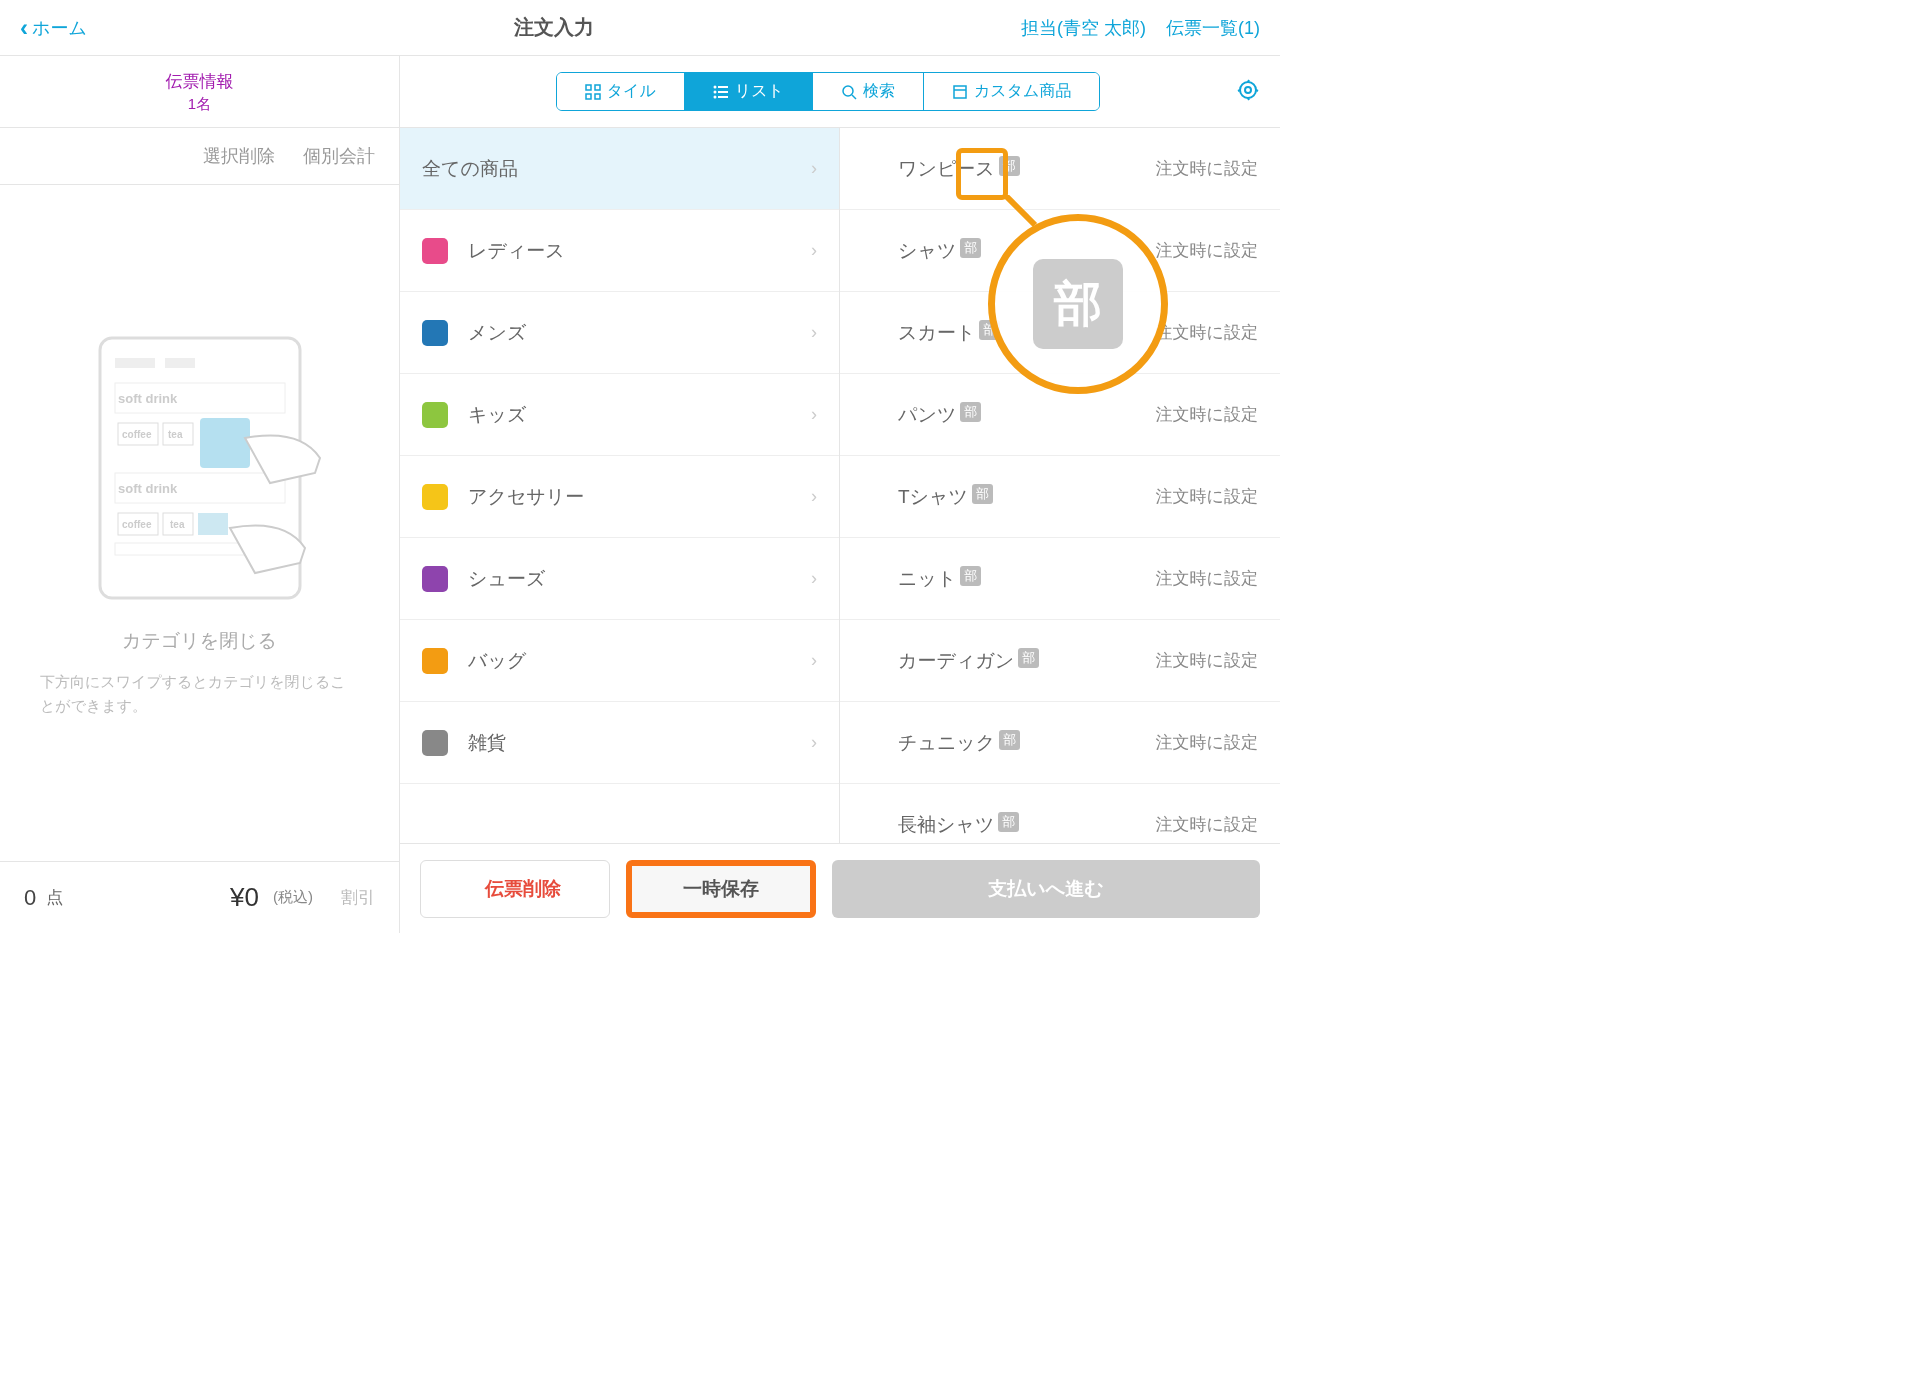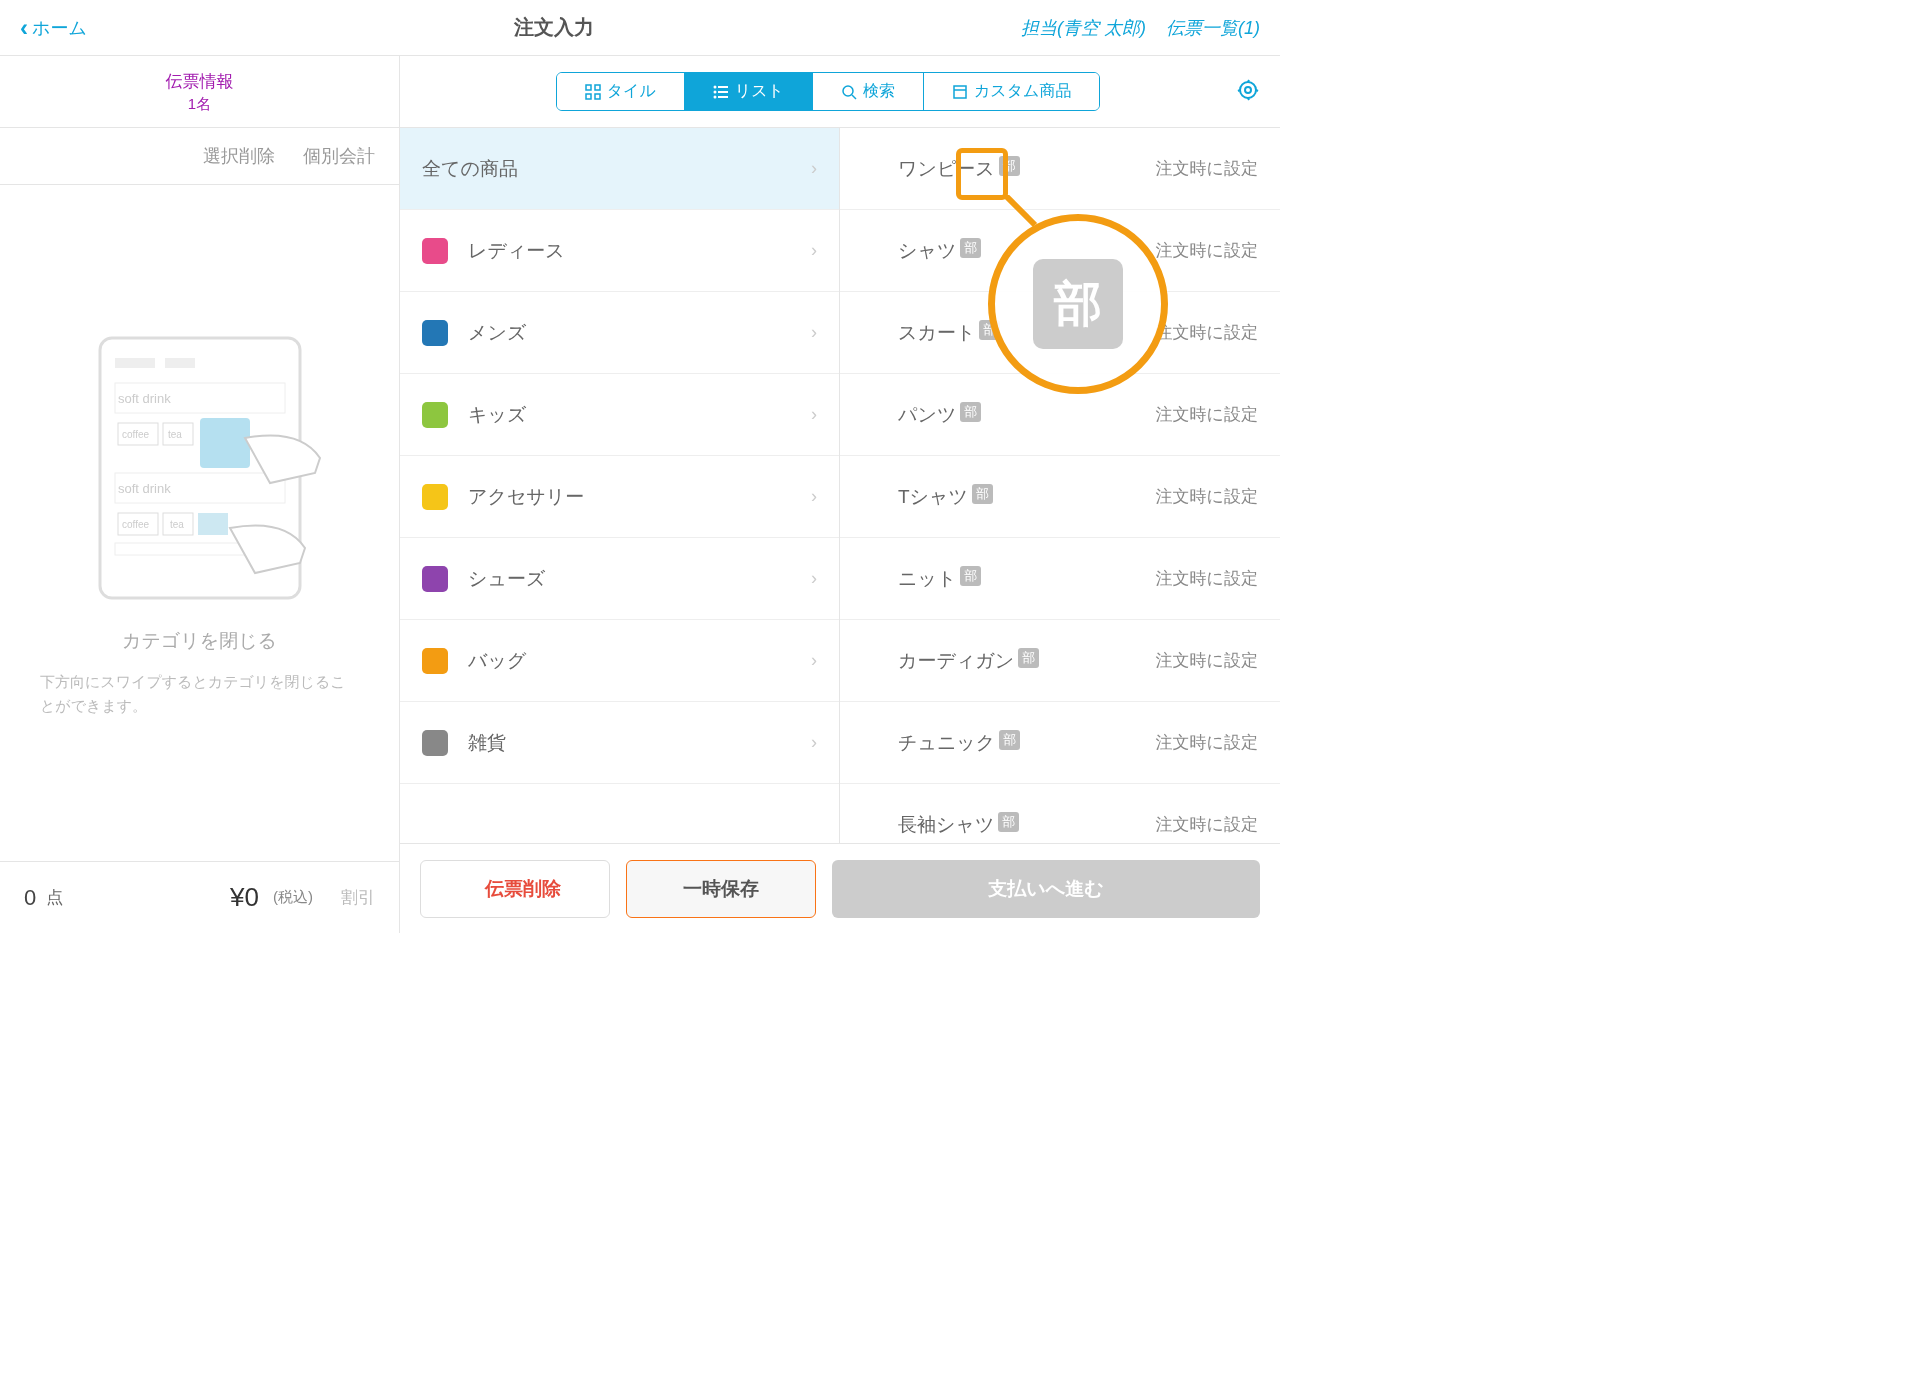--- a/index.html
+++ b/index.html
@@ -4,38 +4,38 @@
 <style>
 * { box-sizing: border-box; margin: 0; padding: 0; }
 body { font-family: -apple-system, "Hiragino Sans", sans-serif; background: #fff; color: #333; width: 1280px; height: 933px; overflow: hidden; position: relative; }
 
 
 .header { height: 56px; display: flex; align-items: center; justify-content: space-between; border-bottom: 1px solid #e5e5e5; padding: 0 20px; }
 .header-left { display: flex; align-items: center; color: #0fa5d9; font-size: 18px; cursor: pointer; }
 .header-left .chev { font-size: 24px; font-weight: bold; margin-right: 4px; }
 .header-title { font-size: 20px; font-weight: 600; color: #555; }
 .header-right { display: flex; gap: 20px; color: #0fa5d9; font-size: 18px; }
-.header-right span { cursor: pointer; font-style: italic; }
+.header-right span { cursor: pointer; }
 
 
 .main { display: flex; height: calc(100% - 56px); }
 
 
 .sidebar { width: 400px; border-right: 1px solid #e5e5e5; display: flex; flex-direction: column; }
 .tabs { display: flex; border-bottom: 1px solid #e5e5e5; height: 72px; }
 .tab { flex: 1; display: flex; flex-direction: column; align-items: center; justify-content: center; color: #a21caf; font-size: 17px; cursor: pointer; position: relative; }
 .tab.active { color: #0fa5d9; }
 .tab.active::after { content: ''; position: absolute; bottom: 0; left: 50%; transform: translateX(-50%); width: 90px; height: 3px; background: #0fa5d9; }
 .tab .sub { font-size: 15px; margin-top: 2px; }
 .note-icon { position: absolute; right: 20px; top: 50%; transform: translateY(-50%); color: #ccc; }
 
 .action-row { display: flex; justify-content: flex-end; gap: 28px; padding: 16px 24px; color: #999; font-size: 18px; border-bottom: 1px solid #e5e5e5; }
 
 .illustration { flex: 1; display: flex; flex-direction: column; align-items: center; justify-content: center; padding: 30px; }
-.ill-box { width: 260px; height: 280px; margin-bottom: 20px; }
+.ill-box { width: 260px; height: 280px; margin-bottom: 20px; font-weight: bold; }
 .ill-title { font-size: 19px; color: #aaa; margin-bottom: 16px; }
 .ill-desc { font-size: 15px; color: #bbb; text-align: left; line-height: 1.6; padding: 0 10px; }
 
 .sidebar-footer { height: 72px; border-top: 1px solid #e5e5e5; display: flex; align-items: center; padding: 0 24px; gap: 10px; }
 .count { font-size: 22px; color: #444; }
 .count-unit { font-size: 17px; color: #666; margin-right: auto; }
 .price { font-size: 26px; font-weight: 500; color: #333; }
 .price-tax { font-size: 15px; color: #888; margin-left: 4px; }
 .discount { font-size: 17px; color: #bbb; margin-left: 18px; }
 
@@ -58,21 +58,21 @@
 
 .prod-list { flex: 1; overflow-y: auto; position: relative; }
 .prod-item { height: 82px; display: flex; align-items: center; padding: 0 22px; border-bottom: 1px solid #eee; font-size: 19px; color: #666; cursor: pointer; justify-content: space-between; }
 .prod-name { display: flex; align-items: flex-start; gap: 4px; margin-left: 36px; }
 .badge { background: #bbb; color: #fff; font-size: 13px; padding: 1px 4px; border-radius: 3px; }
 .prod-price { color: #888; font-size: 17px; }
 
 .content-footer { height: 90px; border-top: 1px solid #e5e5e5; display: flex; align-items: center; padding: 0 20px; gap: 16px; }
 .btn { height: 58px; border-radius: 6px; font-size: 19px; display: flex; align-items: center; justify-content: center; cursor: pointer; }
 .btn-del { width: 190px; border: 1px solid #ddd; color: #e74c3c; font-weight: 600; padding-left: 16px; }
-.btn-hold { width: 190px; border: 1px solid #f97316; color: #555; font-weight: 600; background: #f7f7f7; }
+.btn-hold { width: 190px; border: 6px solid #f97316; color: #555; font-weight: 600; background: #f7f7f7; }
 .btn-pay { flex: 1; background: #ccc; color: #fff; font-weight: 600; }
 
 
 .callout-box { position: absolute; border: 5px solid #f39c12; border-radius: 6px; pointer-events: none; }
 .callout-circle { position: absolute; border: 7px solid #f39c12; border-radius: 50%; pointer-events: none; background: rgba(255,255,255,0.9); display: flex; align-items: center; justify-content: center; }
 .callout-circle .inner { width: 90px; height: 90px; background: #ccc; border-radius: 10px; display: flex; align-items: center; justify-content: center; font-size: 48px; color: #fff; font-weight: bold; }
 </style>
 </head>
 <body>
 

